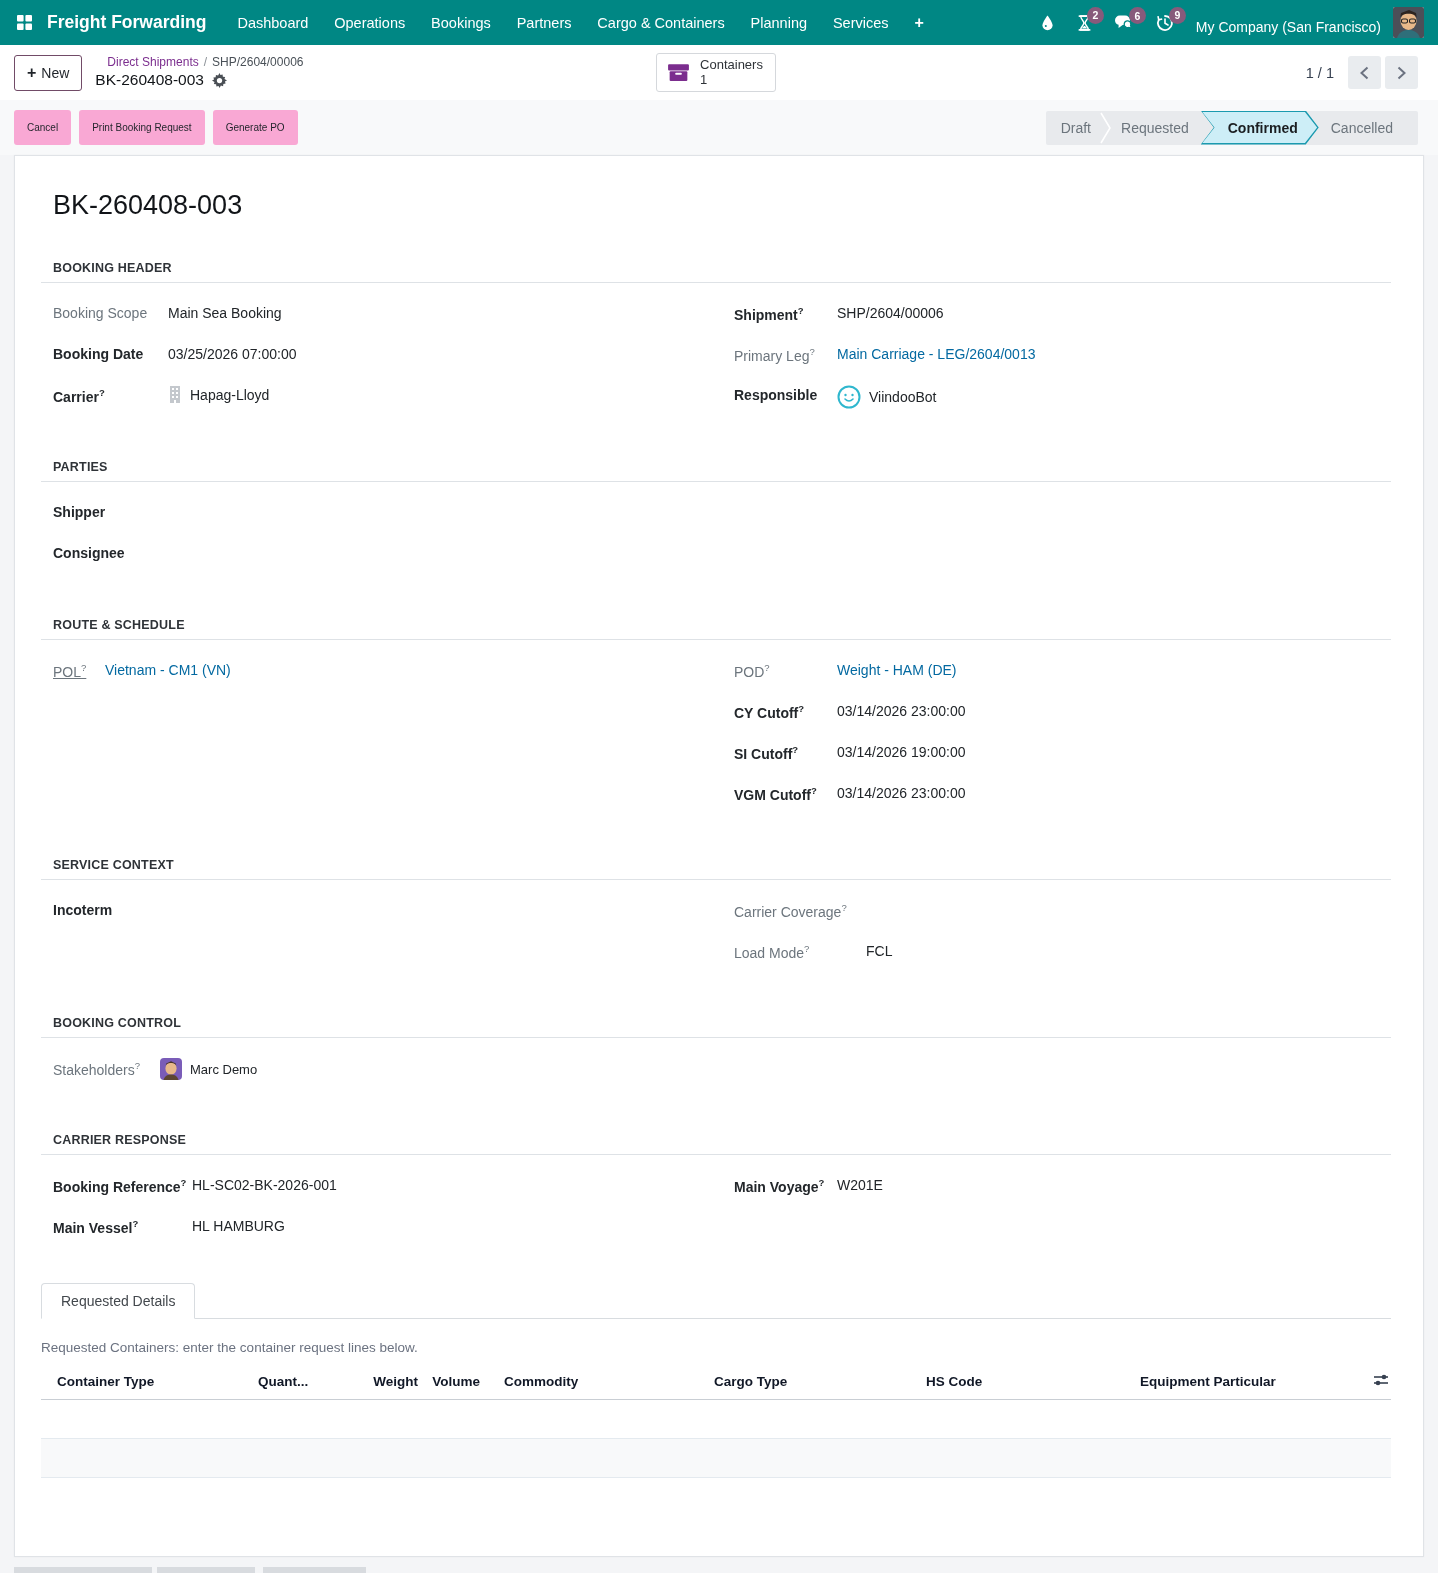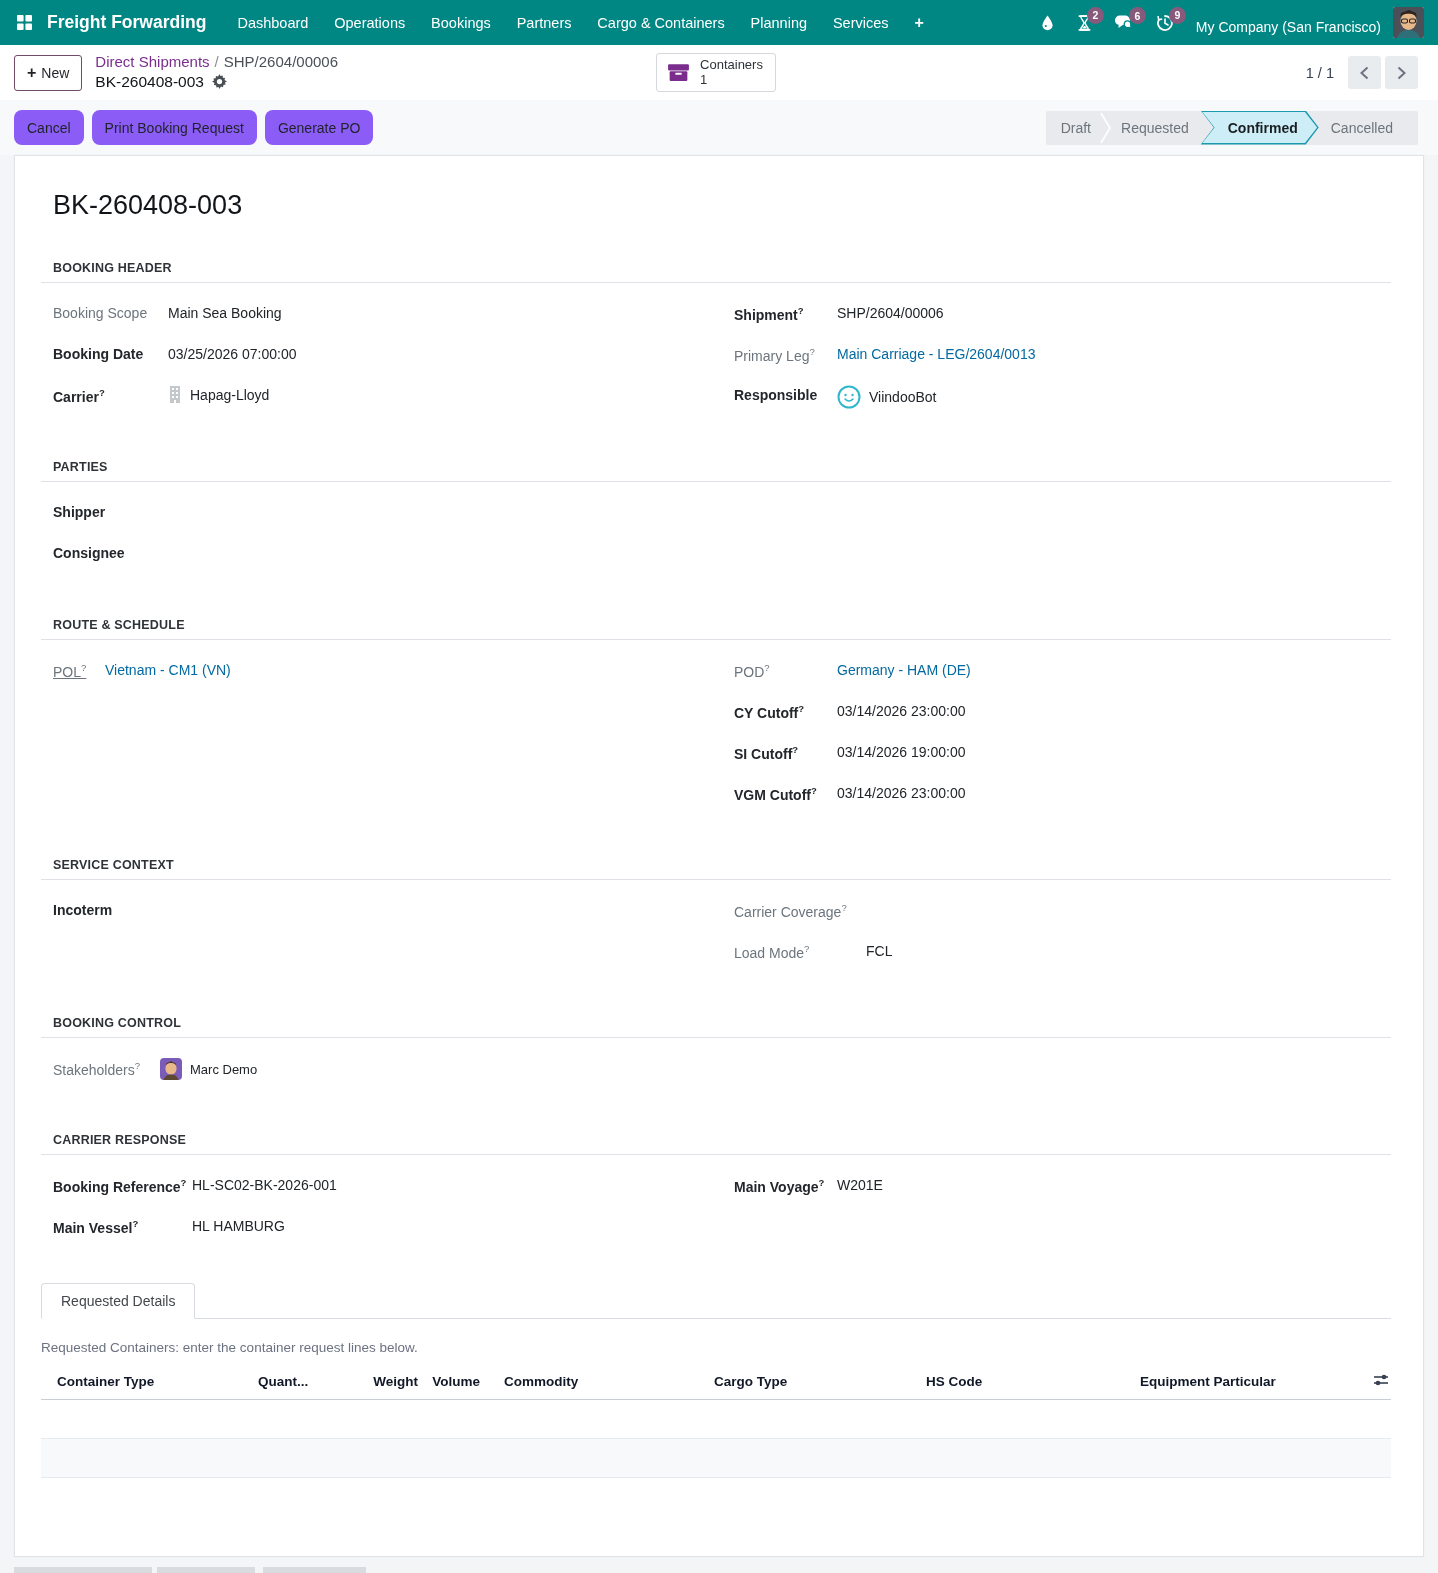--- a/index.html
+++ b/index.html
@@ -19,33 +19,33 @@
   .systray-btn{ background:none;border:none; position:relative; padding:6px 10px; cursor:pointer; display:flex; align-items:center;}
   .badge{ position:absolute; top:-1px; right:-2px; min-width:17px; height:17px; border-radius:9px; background:#875A7B; color:#fff; font-size:10.5px; font-weight:700; display:grid; place-items:center; padding:0 4px;}
   .company{ font-size:14px; margin:9px 6px 0 10px; white-space:nowrap; cursor:pointer;}
   .nav-avatar{ width:31px; height:31px; border-radius:2px; overflow:hidden; margin:0 6px 0 4px; cursor:pointer; display:block;}
   
   .control-panel{ height:55px; display:grid; grid-template-columns:1fr auto 1fr; align-items:center; padding:0 20px 0 14px; background:#fff;}
   .cp-left{ display:flex; align-items:center; min-width:0;}
   .btn-new{ height:36px; padding:0 12px; background:#fff; border:1px solid #714B67; border-radius:3px; font-family:inherit; font-size:14px; color:#1f2329; cursor:pointer; display:flex; align-items:center; gap:5px;}
   .btn-new .plus{ font-weight:700; font-size:16px;}
   .bc{ margin-left:13px; line-height:1.25;}
-  .bc-top{ font-size:15px; color:#495057;}
+  .bc-top{ font-size:12px; color:#495057;margin-left:12px;}
   .bc-link{ color:#7B2D8E; text-decoration:none; cursor:pointer;}
   .bc-sep{ color:#8a9096; margin:0 5px;}
   .bc-bottom{ font-size:15.5px; color:#111418; display:flex; align-items:center; gap:8px;}
   .gear-btn{ background:none;border:none;cursor:pointer; display:flex; align-items:center; padding:0;}
   .smart-btn{ display:flex; align-items:center; gap:9px; border:1px solid #d5d8dc; background:#fff; border-radius:3px; padding:4px 12px 4px 9px; cursor:pointer; font-family:inherit;}
   .smart-txt{ text-align:left; line-height:1.15; font-size:13px; color:#2f3338;}
   .cp-right{ display:flex; align-items:center; justify-content:flex-end; gap:4px;}
   .pager-val{ font-size:14.5px; color:#374151; margin-right:10px;}
   .pager-btn{ width:33px; height:33px; background:#e9ecef; border:none; border-radius:3px; cursor:pointer; display:grid; place-items:center;}
   
   .action-row{ height:55px; background:#f8f9fa; display:flex; align-items:center; padding:0 20px 0 14px;}
-  .btn{ height:35px; padding:0 13px; background:#8b5cf6; border:none; border-radius:8px; font-family:inherit; font-size:14px; color:#1f2329; cursor:pointer; margin-right:8px; white-space:nowrap;}
+  .btn{ height:35px; padding:0 13px; background:#f9a8d4; border:none; border-radius:3px; font-family:inherit; font-size:10px; color:#1f2329; cursor:pointer; margin-right:8px; white-space:nowrap;}
   .statusbar{ margin-left:auto; height:34px; background:#e8eaed; border-radius:2px; display:flex; align-items:center; padding:0 16px 0 6px;}
   .step{ font-size:14px; color:#6c757d; padding:0 9px; line-height:34px; cursor:pointer; white-space:nowrap;}
   .step-sep{ display:flex; align-items:center; }
   .step-active{ position:relative; height:34px; cursor:pointer; margin:0 3px;}
   .step-active .outer{ position:absolute; inset:0; background:#1B9AAF;
       clip-path:polygon(0 0, calc(100% - 13px) 0, 100% 50%, calc(100% - 13px) 100%, 0 100%, 13px 50%);}
   .step-active .inner{ position:absolute; inset:1.6px; background:#CDEEF7;
       clip-path:polygon(0 0, calc(100% - 12.2px) 0, 100% 50%, calc(100% - 12.2px) 100%, 0 100%, 12.2px 50%);}
   .step-active .txt{ position:relative; display:block; padding:0 21px 0 27px; line-height:34px; font-size:14px; font-weight:700; color:#1b1e21;}
   
@@ -303,21 +303,21 @@
       <div class="cols">
         <div class="col-left">
           <div class="field">
             <span class="field-label muted" style="width:52px;text-decoration:underline;"><span>POL</span><sup>?</sup></span>
             <span class="field-value link">Vietnam - CM1 (VN)</span>
           </div>
         </div>
         <div class="col-right">
           <div class="field">
             <span class="field-label muted"><span>POD</span><sup>?</sup></span>
-            <span class="field-value link">Germany - HAM (DE)</span>
+            <span class="field-value link">Weight - HAM (DE)</span>
           </div>
           <div class="field">
             <span class="field-label"><span>CY Cutoff</span><sup>?</sup></span>
             <span class="field-value">03/14/2026 23:00:00</span>
           </div>
           <div class="field">
             <span class="field-label"><span>SI Cutoff</span><sup>?</sup></span>
             <span class="field-value">03/14/2026 19:00:00</span>
           </div>
           <div class="field">

